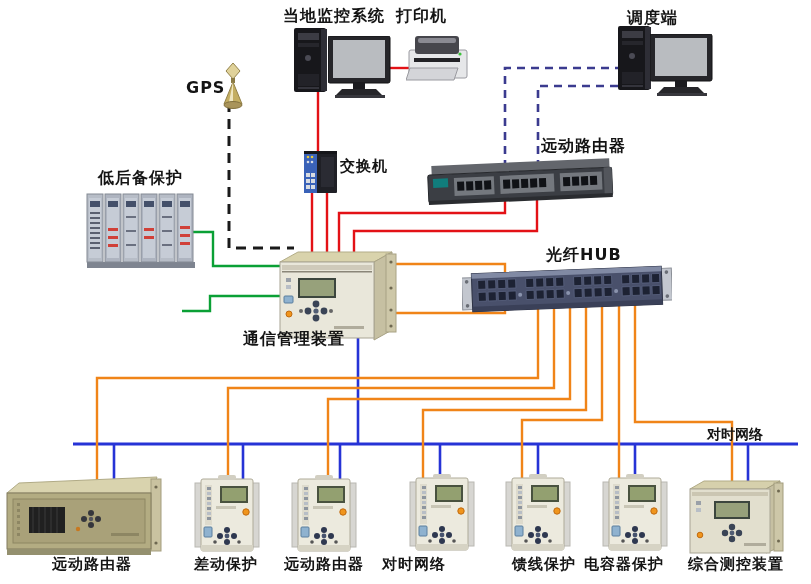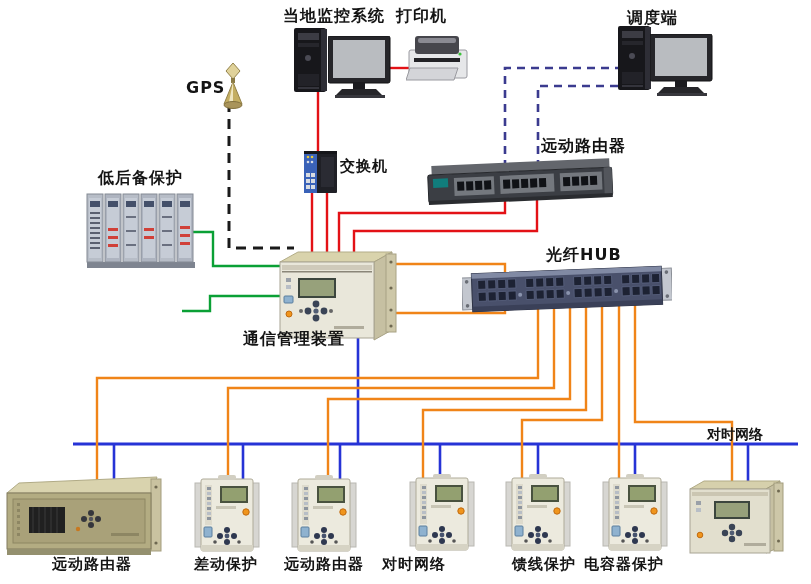--- a/index.html
+++ b/index.html
@@ -392,14 +392,15 @@
   <div class="lbl" style="left:541px;top:137px">远动路由器</div>
   <div class="lbl" style="left:243px;top:330px">通信管理装置</div>
   <div class="lbl" style="left:546px;top:246px">光纤HUB</div>
   <div class="lbl sm" style="left:707px;top:426px">对时网络</div>
   <div class="lbl big" style="left:52px;top:556px">远动路由器</div>
   <div class="lbl big" style="left:194px;top:556px">差动保护</div>
   <div class="lbl big" style="left:284px;top:556px">远动路由器</div>
   <div class="lbl big" style="left:382px;top:556px">对时网络</div>
   <div class="lbl big" style="left:512px;top:556px">馈线保护</div>
   <div class="lbl big" style="left:584px;top:556px">电容器保护</div>
+  <div class="lbl big" style="left:688px;top:556px">综合测控装置</div>
 
 </div>
 
 </body></html>

